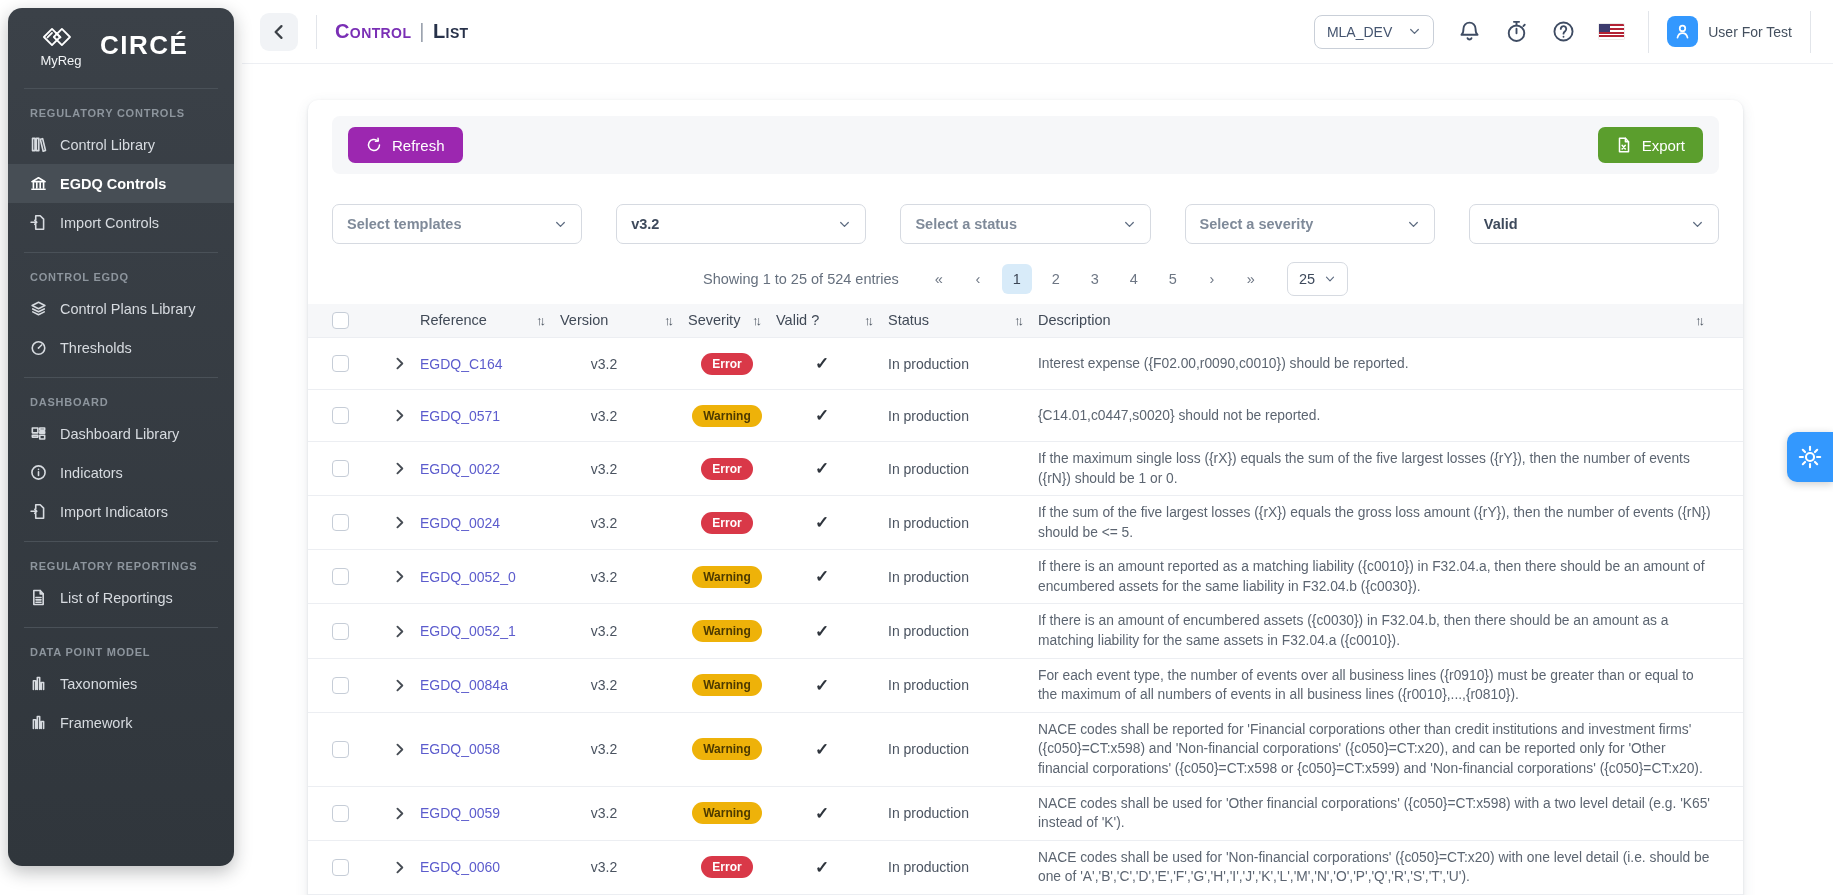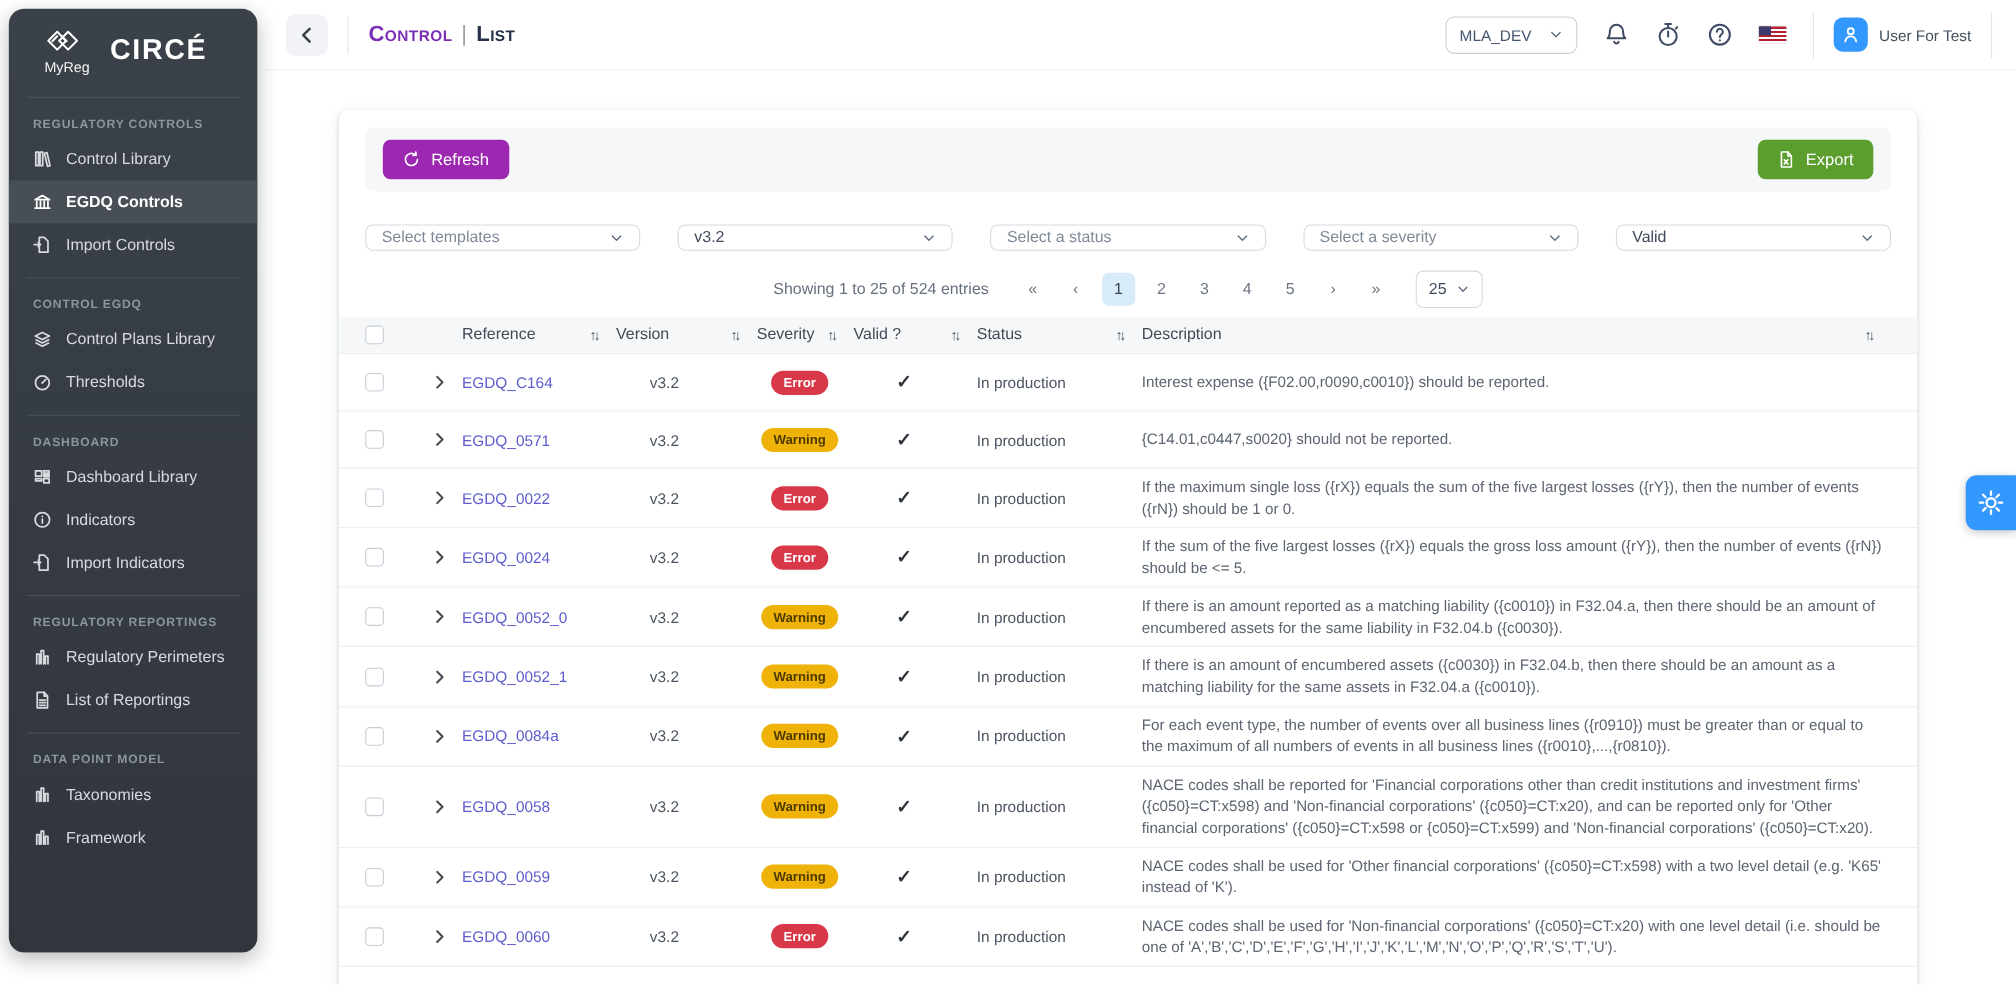--- a/index.html
+++ b/index.html
@@ -55,21 +55,21 @@
   .btn { border:none; border-radius:7px; color:#fff; font-size:15px; font-family:inherit; padding:0 18px; height:36px; display:flex; gap:10px; align-items:center; cursor:pointer; }
   .btn svg { width:16px; height:16px; }
   .btn-refresh { background:#9c27b0; }
   .btn-export { background:#5b9e2d; }
 
   .filters { display:flex; gap:34px; margin-top:30px; }
   .search-box { flex:1.06; border:1px solid #d6dae1; border-radius:7px; height:40px; display:flex; align-items:center; gap:9px; padding:0 12px; color:#848e9b; }
   .search-box svg { width:15px; height:15px; flex:none; }
   .search-box input { border:none; outline:none; width:100%; font-family:inherit; font-size:14.5px; color:#3e4a5c; background:transparent; }
   .search-box input::placeholder { color:#8a93a2; }
-  .select { flex:1; border:1px solid #d6dae1; border-radius:7px; height:24px; display:flex; align-items:center; justify-content:space-between; padding:0 14px; font-size:14.5px; color:#7f8a99; cursor:pointer; background:#fff; }
+  .select { flex:1; border:1px solid #d6dae1; border-radius:7px; height:40px; display:flex; align-items:center; justify-content:space-between; padding:0 14px; font-size:14.5px; color:#7f8a99; cursor:pointer; background:#fff;font-weight:bold; }
   .select.filled { color:#3e4a5c; }
   .select svg { width:13px; height:13px; color:#5d6b80; flex:none; }
 
   .pag-row { display:flex; align-items:center; justify-content:center; gap:9px; margin:18px 0 8px; color:#6d7684; font-size:14.5px; }
   .pag-summary { margin-right:16px; color:#66707e; }
   .page-btn { min-width:30px; height:30px; display:flex; align-items:center; justify-content:center; border-radius:6px; padding:0 7px; cursor:pointer; color:#6d7684; }
   .page-btn.active { background:#d8ebf9; color:#3c4555; }
   .pages { display:flex; gap:9px; }
   .size-select { border:1px solid #d6dae1; border-radius:7px; height:34px; padding:0 11px; display:flex; gap:9px; align-items:center; margin-left:12px; color:#3e4a5c; cursor:pointer; }
   .size-select svg { width:12px; height:12px; color:#5d6b80; }
@@ -296,28 +296,20 @@
             </span>
     <span class="side-label">Import Indicators</span>
   </div>
 </div>
   </div>
 
   <div class="side-section">
     <div class="side-div"></div>
     <div class="side-section-label">REGULATORY REPORTINGS</div>
     <div class="side-items">
-  <div class="side-item">
-    <span class="side-icon">
-              <svg class="ic" viewBox="0 0 16 16">
-                <use href="#bar-chart-icon"></use>
-              </svg>
-            </span>
-    <span class="side-label">Regulatory Perimeters</span>
-  </div>
 
   <div class="side-item">
     <span class="side-icon">
               <svg class="ic" viewBox="0 0 16 16">
                 <use href="#report-icon"></use>
               </svg>
             </span>
     <span class="side-label">List of Reportings</span>
   </div>
 </div>

